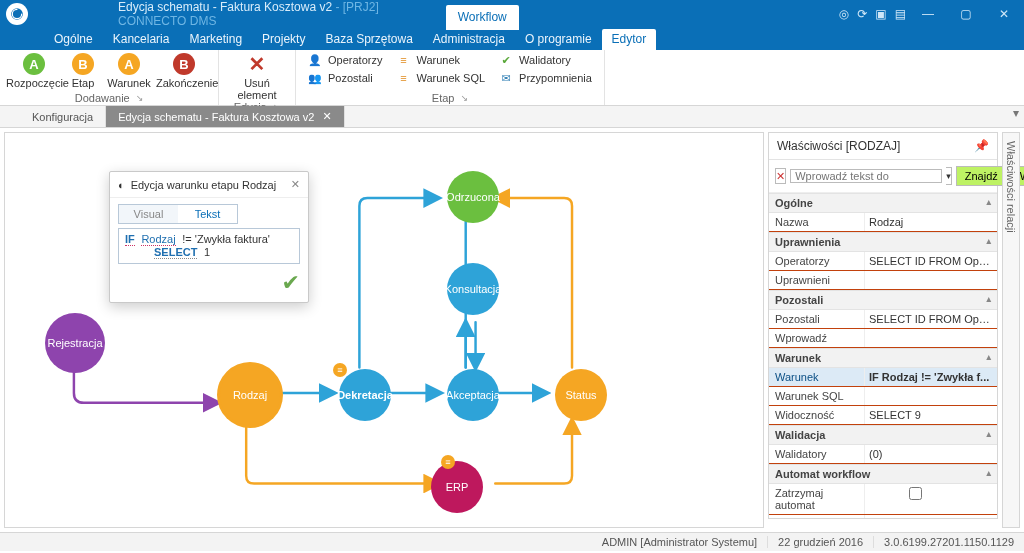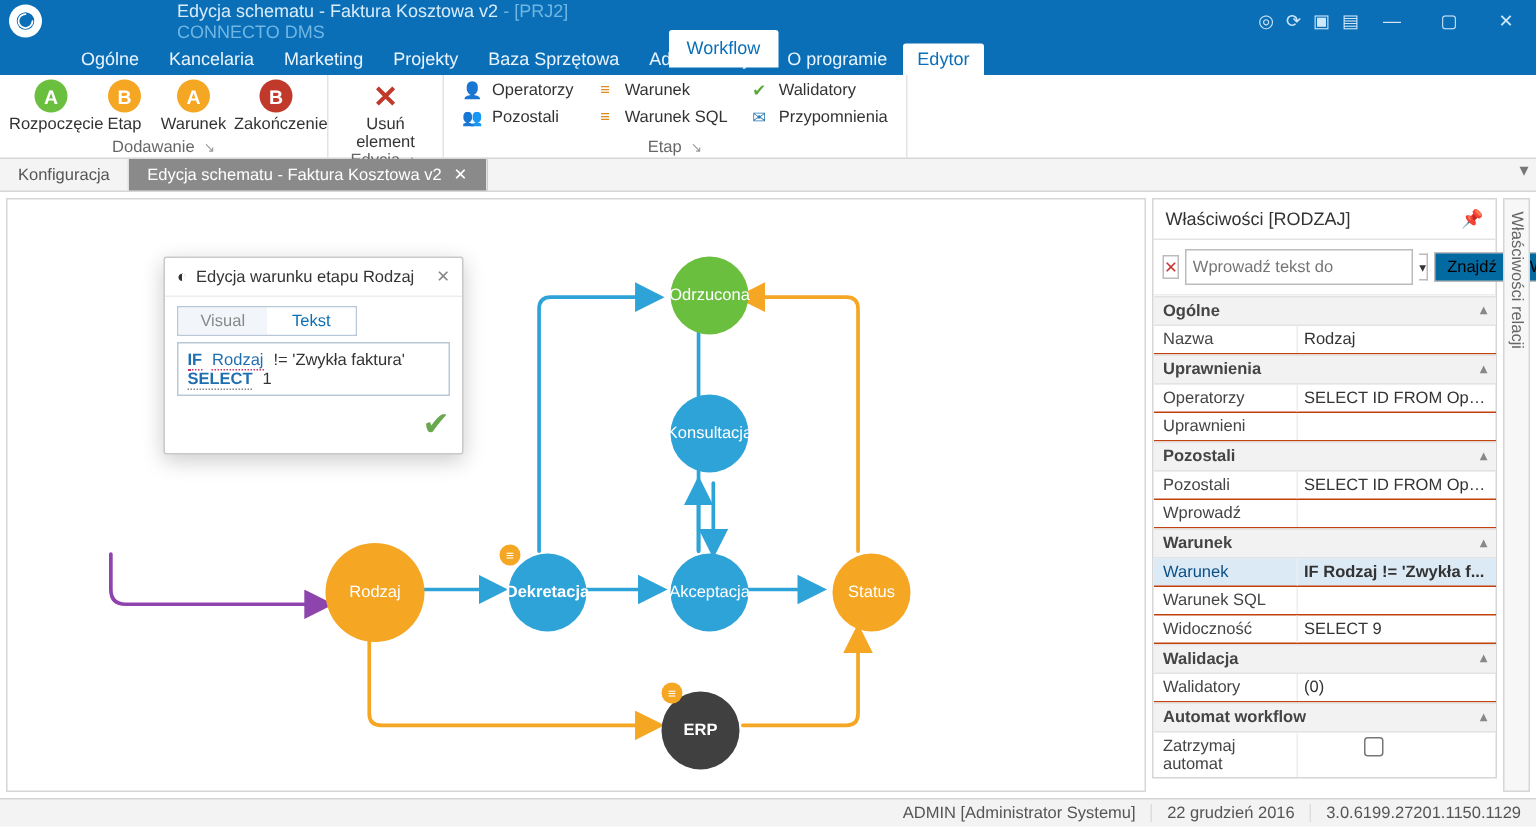--- a/index.html
+++ b/index.html
@@ -4,21 +4,21 @@
 <style>
   * { box-sizing: border-box; margin: 0; padding: 0; font-family: "Segoe UI", Tahoma, sans-serif; }
   body { width: 1024px; height: 553px; background: #fff; overflow: hidden; font-size: 12px; color: #333; }
 
   
   .title-bar { height: 28px; background: linear-gradient(#0a6fb7,#0a6fb7); color: #fff; display: flex; align-items: center; padding: 0 6px; }
   .title-bar .logo { width: 22px; height: 22px; border-radius: 50%; background: #fff; display:flex; align-items:center; justify-content:center; margin-right:90px; }
   .title-bar .logo svg { width:14px; height:14px; }
   .title-bar .title { flex:1; font-size:12px; color:#d8ecfa; }
   .title-bar .title .proj { color:#6fb6e4; }
-  .title-bar .wf-highlight { background:#fff; color:#0a6fb7; padding:5px 12px 6px; margin-left:25px; font-size:12px; border-radius:2px 2px 0 0; position:relative; top:18px; }
+  .title-bar .wf-highlight { background:#fff; color:#0a6fb7; padding:5px 12px 6px; margin-left:25px; font-size:12px; border-radius:2px 2px 0 0; position:relative; top:3px; }
   .win-btns { display:flex; gap:10px; margin-left:auto; color:#cfe7f8; }
   .win-btns span { width:28px; text-align:center; cursor:pointer; }
   .title-icons { display:flex; gap:8px; margin-right:8px; }
   .title-icons span { color:#cfe7f8; font-size:12px; }
 
   
   .menu-bar { height: 22px; background:#0a6fb7; color:#fff; display:flex; align-items:flex-end; padding:0 8px 0 44px; font-size:12px; }
   .menu-bar .mi { padding:3px 10px 4px; cursor:pointer; color:#eaf4fc; }
   .menu-bar .mi.active { background:#fff; color:#0a6fb7; border-radius:2px 2px 0 0; }
 
@@ -32,21 +32,21 @@
   .big-btn .circle { width:22px; height:22px; border-radius:50%; margin:1px auto 2px; display:flex; align-items:center; justify-content:center; color:#fff; font-weight:bold; font-size:13px; }
   .c-green { background:#6bbf3f; } .c-orange { background:#f5a623; } .c-red { background:#c0392b; }
   .xbtn { width:64px; text-align:center; font-size:11px; cursor:pointer; }
   .xbtn .xicon { width:22px; height:22px; margin:1px auto 2px; display:flex; align-items:center; justify-content:center; color:#c0392b; font-size:20px; font-weight:bold; }
   .mini-col { display:flex; flex-direction:column; gap:2px; }
   .mini-btn { display:flex; align-items:center; gap:6px; padding:1px 6px; font-size:11px; cursor:pointer; }
   .mini-btn .mic { width:14px; height:14px; display:flex; align-items:center; justify-content:center; font-size:11px; }
   .ic-blue { color:#2b7cb3; } .ic-green { color:#5aa83a; } .ic-orange { color:#e08b1f; }
 
   
-  .doc-tabs { height:22px; background:#f4f4f4; border-bottom:1px solid #d6d6d6; display:flex; align-items:stretch; }
+  .doc-tabs { height:22px; background:#f4f4f4; border-bottom:1px solid #d6d6d6; display:flex; align-items:stretch;padding-left:20px; }
   .doc-tab { padding:3px 12px; font-size:11px; color:#555; border-right:1px solid #e0e0e0; display:flex; align-items:center; gap:8px; cursor:pointer; }
   .doc-tab.active { background:#8a8a8a; color:#fff; }
   .doc-tab .close { font-size:11px; }
   .doc-tabs .spacer { flex:1; }
   .doc-tabs .drop { width:16px; text-align:center; color:#777; cursor:pointer; }
 
   
   .workspace { display:flex; height:404px; }
   .canvas-wrap { flex:1; border:1px solid #d6d6d6; margin:4px; position:relative; background:#fff; overflow:hidden; }
   .canvas { position:absolute; inset:0; }
@@ -63,33 +63,33 @@
   
   .dlg { position:absolute; left:104px; top:38px; width:200px; background:#fff; border:1px solid #c9c9c9; box-shadow:0 4px 14px rgba(0,0,0,.2); border-radius:2px; }
   .dlg .dlg-head { display:flex; align-items:center; gap:6px; padding:6px 8px; font-size:11px; color:#333; border-bottom:1px solid #eee;}
   .dlg .dlg-head .dlg-close { margin-left:auto; color:#888; cursor:pointer; }
   .dlg .dlg-tabs { display:flex; margin:6px 8px 0; border:1px solid #b8c8d8; width:120px; font-size:11px; }
   .dlg .dlg-tabs div { flex:1; padding:3px 8px; text-align:center; cursor:pointer; }
   .dlg .dlg-tabs .act { background:#fff; color:#0a6fb7; font-weight:500; }
   .dlg .dlg-tabs .inact { background:#f2f6fa; color:#888; }
   .dlg .expr-box { margin:4px 8px 6px; border:1px solid #b8c8d8; padding:4px 6px; font-size:11px; font-family: Consolas, monospace; min-height:20px; }
   .kw-if { color:#1f6fb0; font-weight:bold; border-bottom:1px dotted #c36; }
-  .kw-sel { color:#1f6fb0; font-weight:bold; border-bottom:1px dotted #888; }
+  .kw-sel { color:#1f6fb0; font-weight:bold; border-bottom:1px dotted #888;margin-left:29px; }
   .kw-field { color:#1f6fb0; border-bottom:1px dotted #c36; }
   .dlg .ok-btn { text-align:right; padding:0 8px 6px; color:#6aa84f; font-size:22px; cursor:pointer; }
 
   
   .side { width:230px; border:1px solid #d6d6d6; margin:4px 4px 13px 0; display:flex; flex-direction:column; }
   .side-head { display:flex; align-items:center; padding:6px 8px; font-size:12px; color:#333; border-bottom:1px solid #e3e3e3; }
   .side-head .pin { margin-left:auto; color:#777; cursor:pointer; }
   .side-tools { display:flex; align-items:center; gap:4px; padding:6px 6px; border-bottom:1px solid #eee; }
   .side-tools .clr { width:16px; height:16px; border:1px solid #bbb; color:#c33; font-size:11px; display:flex; align-items:center; justify-content:center; cursor:pointer;}
-  .side-tools input { flex:1; height:24px; font-size:11px; padding:0 4px; border:1px solid #bbb; }
+  .side-tools input { flex:1; height:14px; font-size:11px; padding:0 4px; border:1px solid #bbb; }
   .side-tools .dd { width:14px; height:18px; border:1px solid #bbb; border-left:none; font-size:9px; display:flex; align-items:center; justify-content:center; cursor:pointer;}
-  .side-tools button { height:20px; font-size:11px; padding:0 8px; border:1px solid #bbb; background:#0369a1; cursor:pointer; }
+  .side-tools button { height:20px; font-size:11px; padding:0 8px; border:1px solid #bbb; background:#bef264; cursor:pointer; }
 
   .props { flex:1; overflow:auto; font-size:11px; }
   .psec { background:#f2f2f2; padding:3px 6px; font-weight:bold; color:#444; border-top:1px solid #e3e3e3; border-bottom:1px solid #e3e3e3; display:flex; }
   .psec .caret { margin-left:auto; color:#888; font-size:9px; }
   .prow { display:flex; border-bottom:1px solid #c2410c; }
   .prow .pk { width:95px; padding:3px 6px; color:#444; }
   .prow .pv { flex:1; padding:3px 4px; color:#333; border-left:1px solid #eee; white-space:nowrap; overflow:hidden; text-overflow:ellipsis; }
   .prow.sel { background:#dceaf6; }
   .prow.sel .pk { color:#0a4f85; font-weight:500; }
   .prow .pv input[type=checkbox]{ margin-left:40px; }
@@ -250,40 +250,43 @@
         <path d="M360 236 L360 72 Q360 64 368 64 L440 64" stroke="#2ea3d8" stroke-width="2.5" fill="none" marker-end="url(#ab)"></path>
 
         <path d="M576 236 L576 72 Q576 64 568 64 L498 64" stroke="#f5a623" stroke-width="2.5" fill="none" marker-end="url(#ao)"></path>
 
         <path d="M245 290 L245 346 Q245 354 253 354 L440 354" stroke="#f5a623" stroke-width="2.5" fill="none" marker-end="url(#ao)"></path>
 
         <path d="M498 354 L568 354 Q576 354 576 346 L576 290" stroke="#f5a623" stroke-width="2.5" fill="none" marker-end="url(#ao)"></path>
       </svg>
 
       
+      <div class="node n60" style="left:40px; top:180px; background:#8e44ad;">
+          <span>Rejestracja</span>
+        </div>
       <div class="node n60 ring-sel" style="left:215px; top:232px; background:#f5a623;">
           <span>Rodzaj</span>
         </div>
       <div class="node n52" style="left:334px; top:236px; background:#2ea3d8;font-weight:bold;">
           <span>Dekretacja</span>
         </div>
       <div class="badge" style="left:328px; top:230px;">≡</div>
       <div class="node n52" style="left:442px; top:236px; background:#2ea3d8;">
           <span>Akceptacja</span>
         </div>
       <div class="node n52" style="left:550px; top:236px; background:#f5a623;">
           <span>Status</span>
         </div>
       <div class="node n52" style="left:442px; top:130px; background:#2ea3d8;">
           <span>Konsultacja</span>
         </div>
       <div class="node n52" style="left:442px; top:38px; background:#6bbf3f;">
           <span>Odrzucona</span>
         </div>
-      <div class="node n52" style="left:436px; top:328px; background:#404040;font-weight:bold;">
+      <div class="node n52" style="left:426px; top:328px; background:#be185d;">
           <span>ERP</span>
         </div>
       <div class="badge" style="left:436px; top:322px;">≡</div>
 
       
       <div class="dlg">
         <div class="dlg-head">
           <span>◐</span>
           <span>Edycja warunku etapu Rodzaj</span>
           <span class="dlg-close">✕</span>

